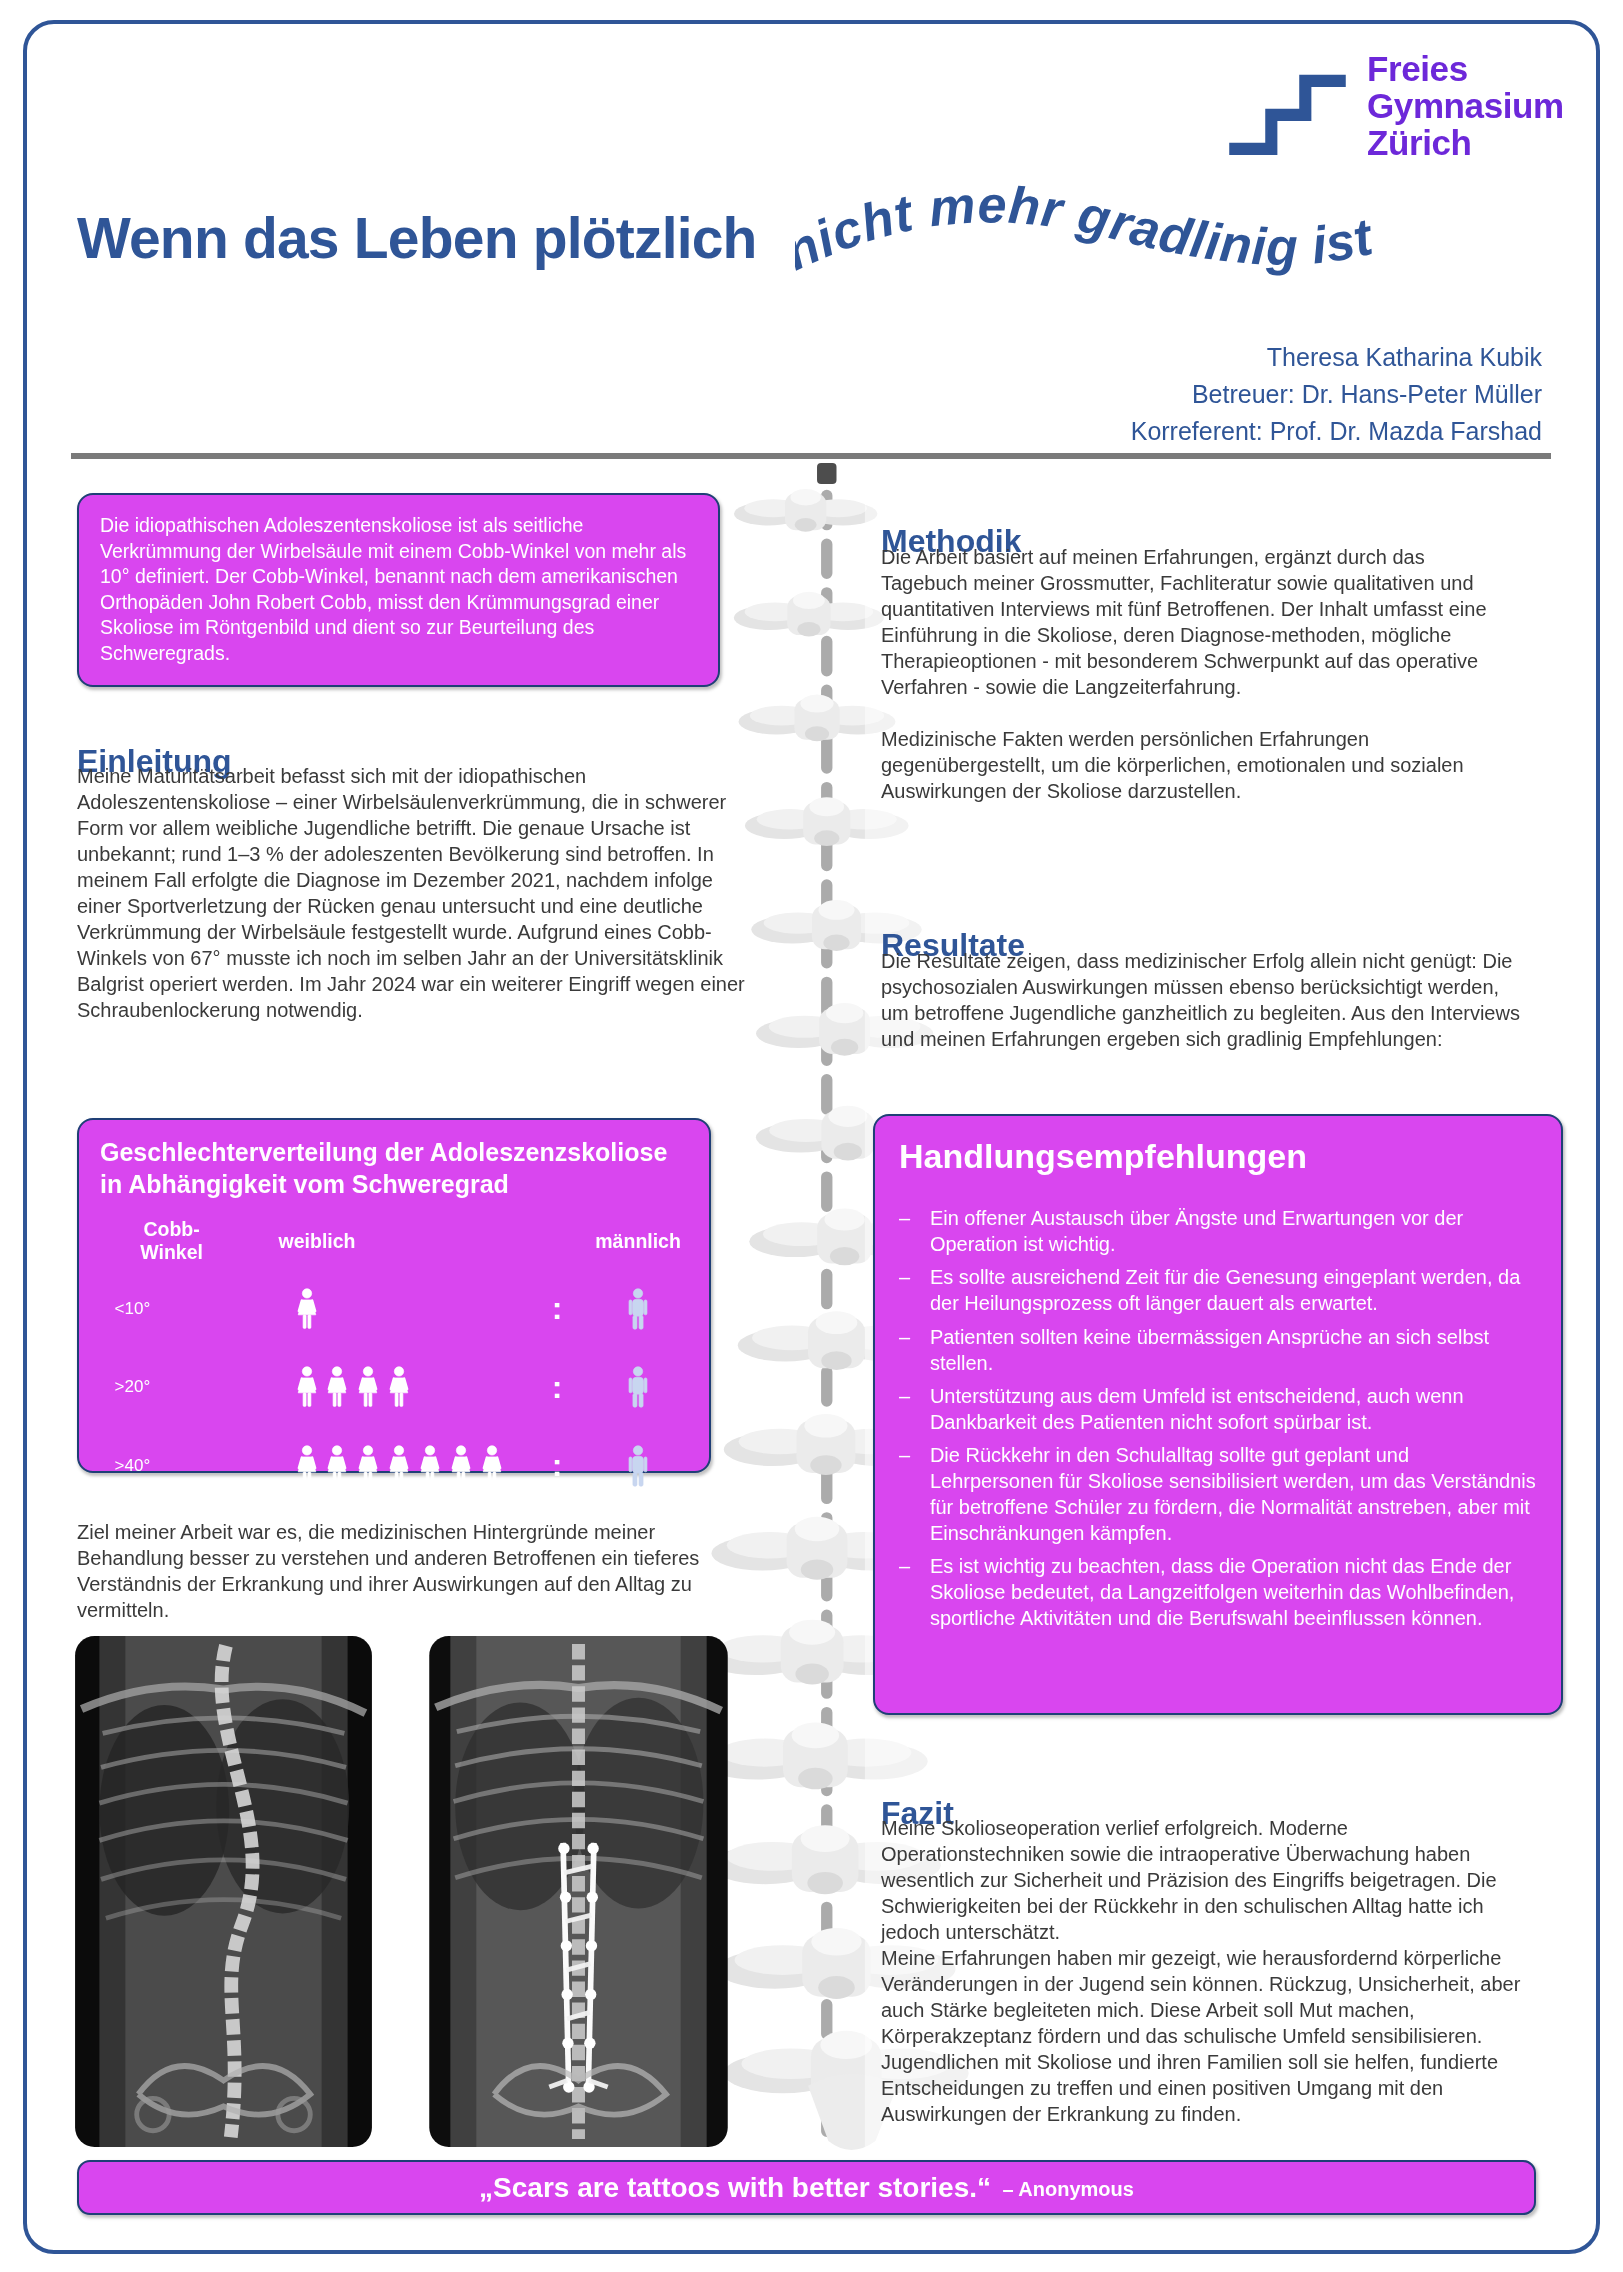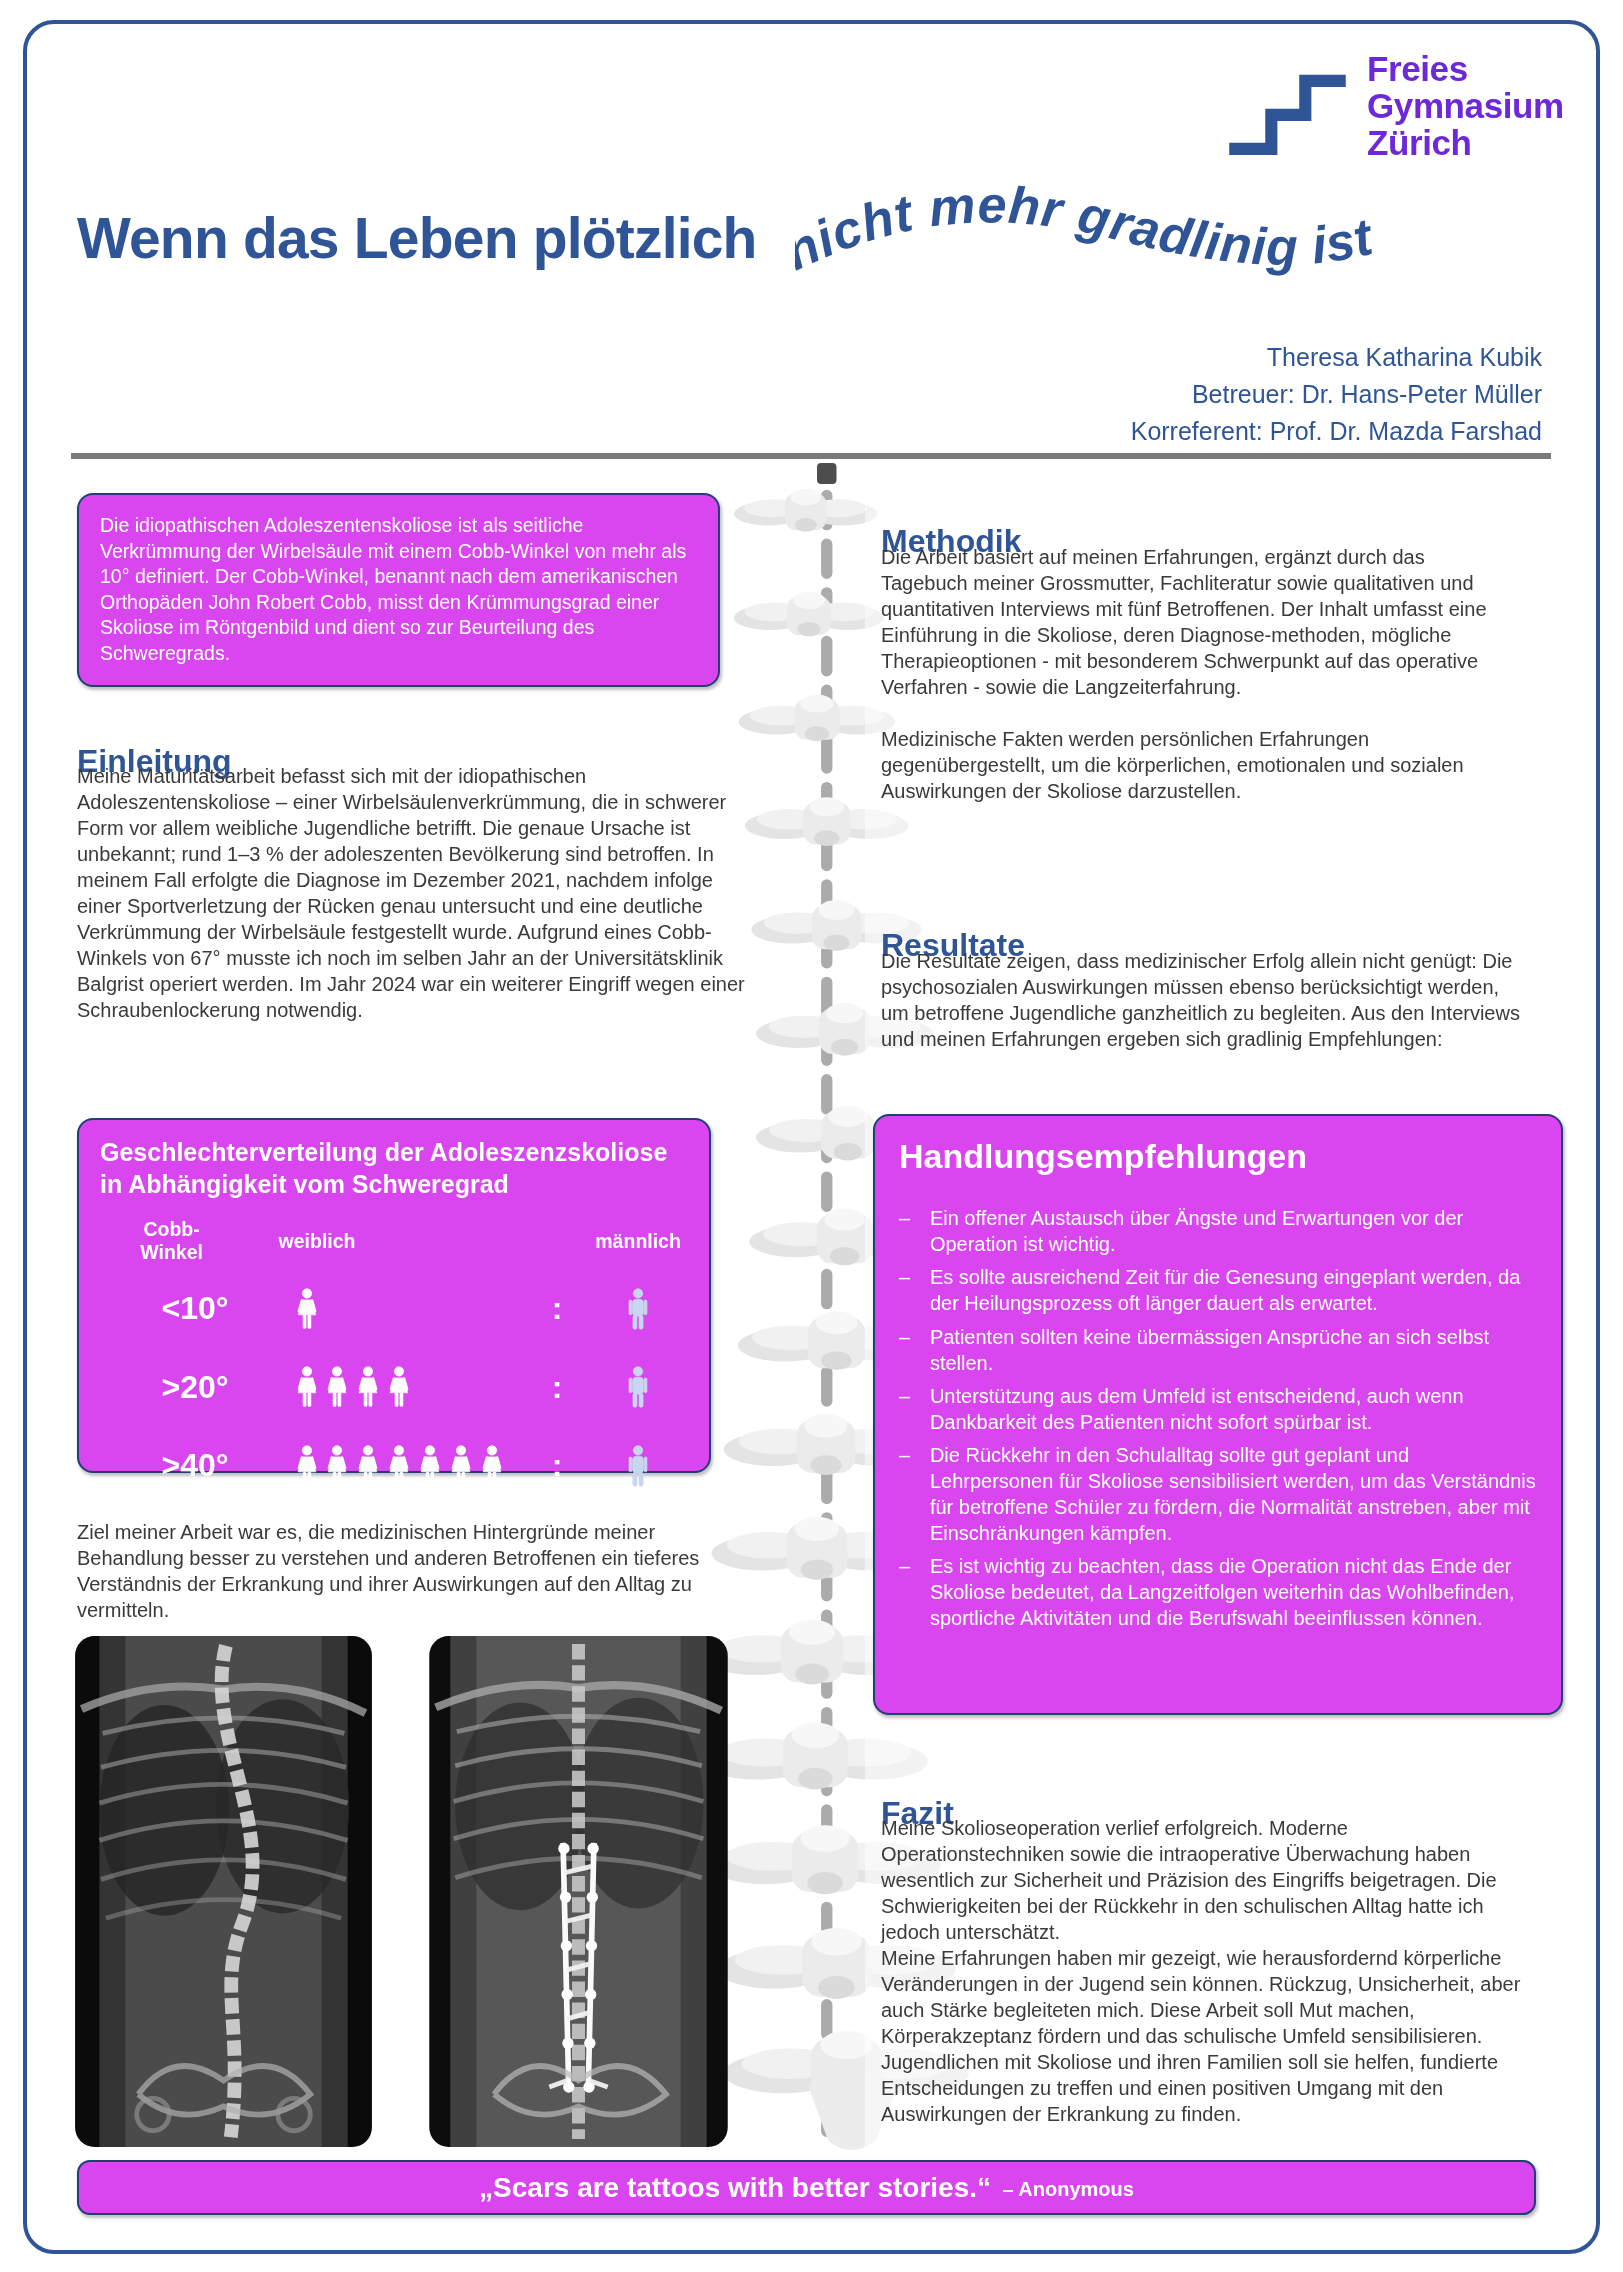--- a/index.html
+++ b/index.html
@@ -53,21 +53,21 @@
   .chart-title { font-size:25px; font-weight:bold; line-height:32px; }
   .chart-grid-head, .chart-row {
     display:grid; grid-template-columns:114px 292px 73px 89px; align-items:center;
     padding-left:14.6px; box-sizing:border-box;
   }
   .chart-grid-head { margin-top:18px; font-size:19.5px; font-weight:bold; }
   .head-cobb { text-align:center; }
   .head-female { padding-left:50px; }
   .head-male { text-align:center; }
   .chart-row { margin-top:11.4px; height:67px; }
-  .row-label { text-align:right; font-size:32px; font-weight:bold; }
+  .row-label { text-align:left; font-size:17px; font-weight:normal; }
   .row-females { display:flex; gap:4.9px; padding-left:65px; align-items:flex-end; }
   .row-colon { text-align:center; font-size:32px; font-weight:bold; line-height:67px; }
   .row-male { display:flex; justify-content:center; align-items:flex-end; }
   .pictogram { display:block; }
 
   
   .reco-box { left:873px; top:1114px; width:690px; height:601px; padding:21px 24px; }
   .reco-title { font-size:34px; font-weight:bold; }
   .reco-list { list-style:none; margin:29px 0 0 0; padding:0; font-size:20px; line-height:26px; }
   .reco-list li { display:flex; gap:11.4px; margin-bottom:7.3px; }

